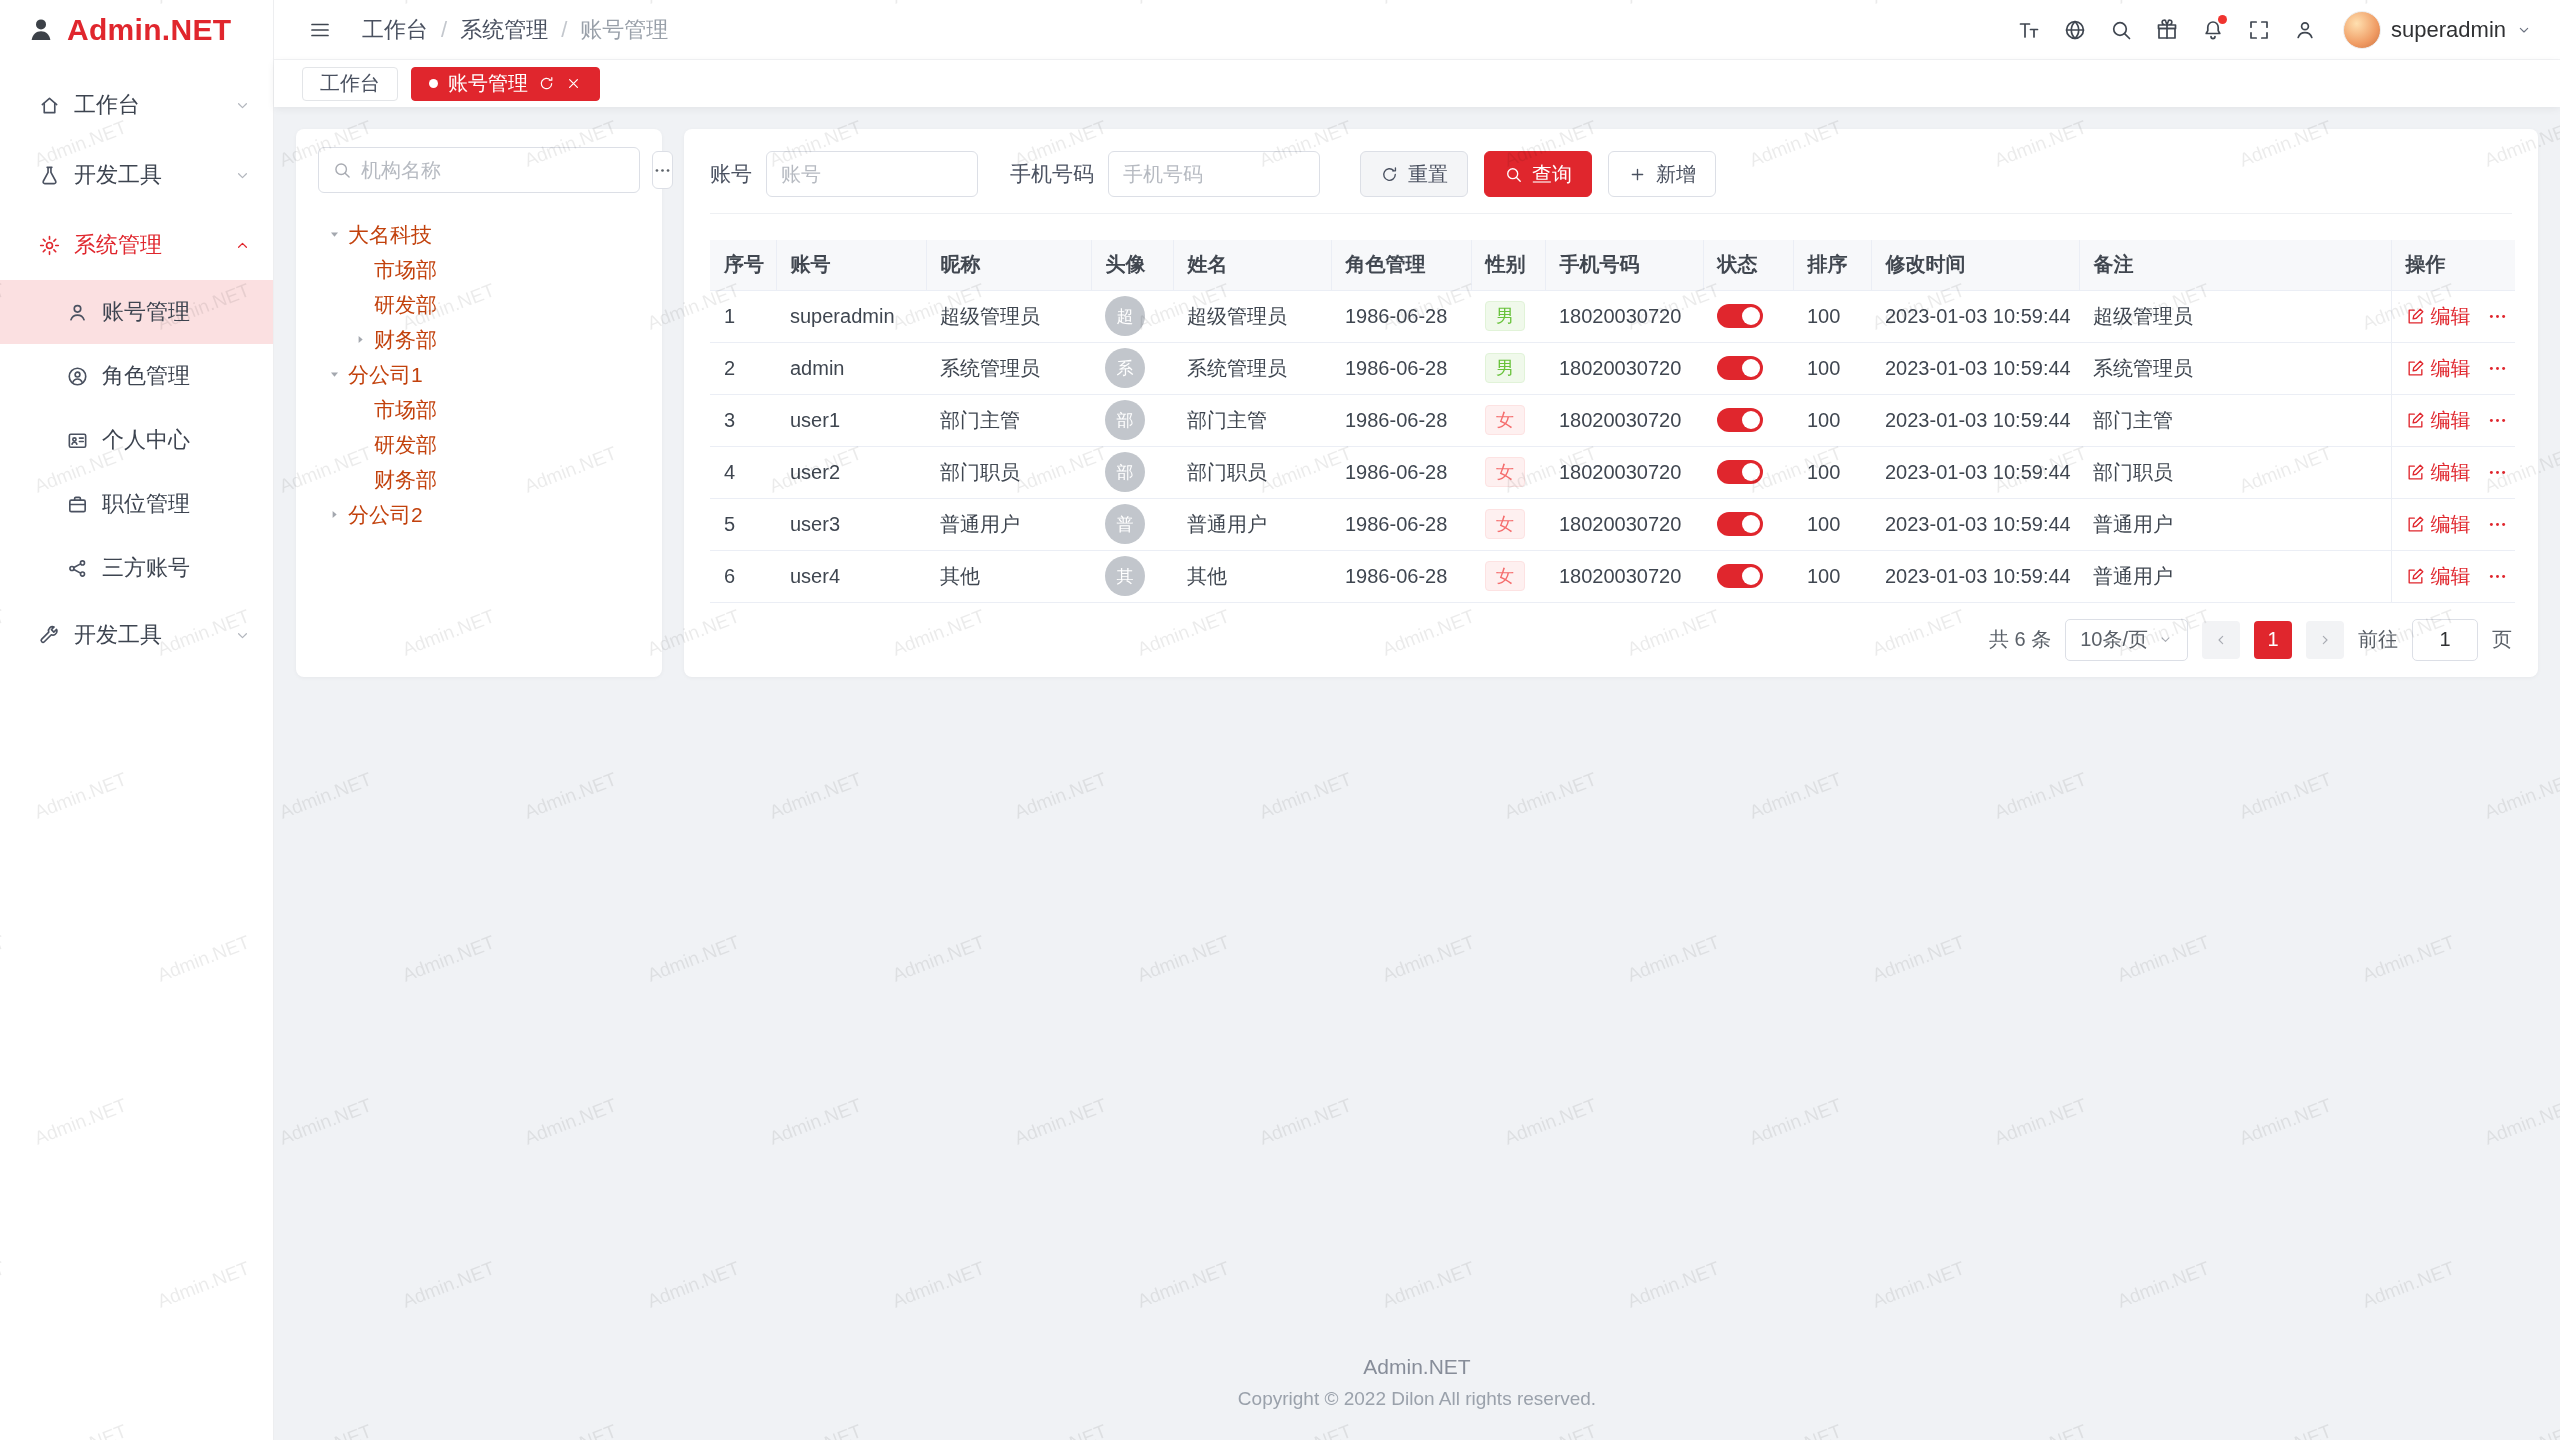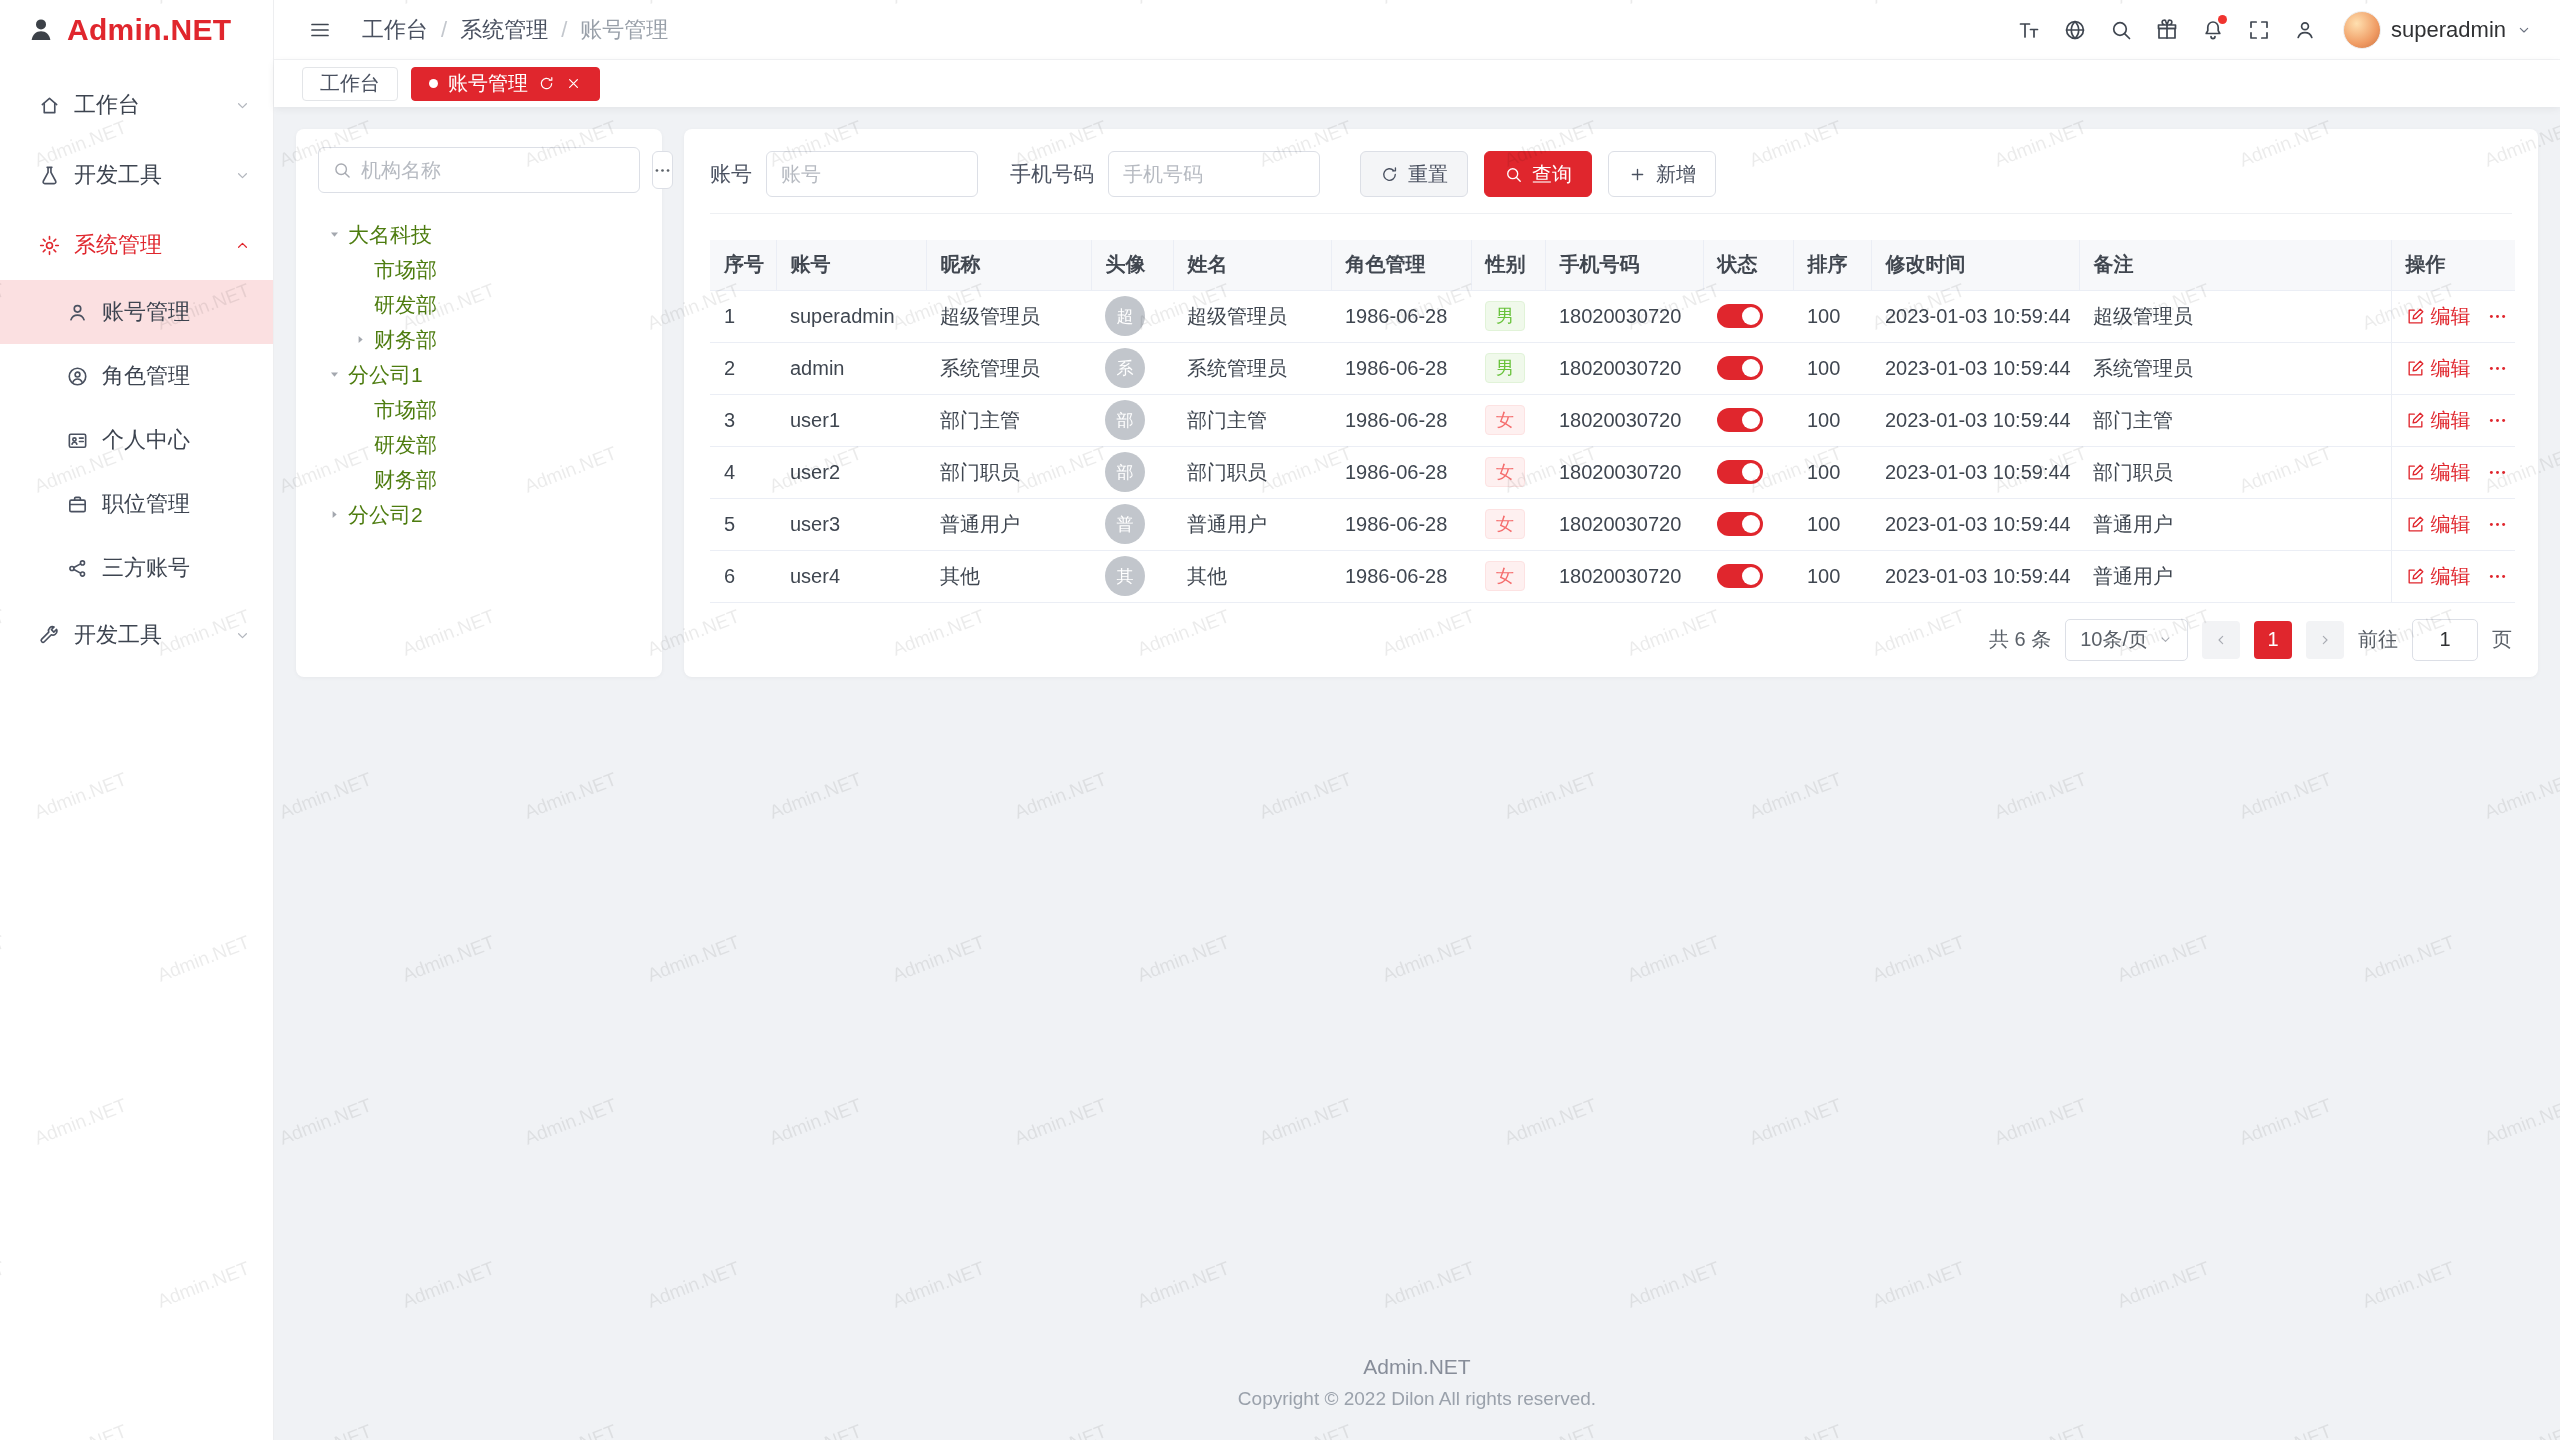--- a/index.html
+++ b/index.html
@@ -57,21 +57,21 @@
   .card{background:#fff;border-radius:8px;box-shadow:0 1px 4px rgba(0,0,0,.045)}
 
   .tree-card{width:366px;flex:none;padding:18px 22px}
   .tree-search-row{display:flex;gap:12px;align-items:center}
   .search-input{flex:1;height:46px;border:1px solid #dcdfe6;border-radius:6px;display:flex;align-items:center;gap:9px;padding:0 13px;background:#fff}
   .search-input .ic{width:20px;height:20px;color:#a8abb2}
   .search-input input{border:none;outline:none;flex:1;font-size:20px;color:#303133;min-width:0;background:transparent}
   .search-input input::placeholder{color:#b6bac1}
   .more-btn{width:46px;height:38px;border:1px solid #dcdfe6;border-radius:6px;background:#fff;display:inline-flex;align-items:center;justify-content:center;color:#5c6269;cursor:pointer}
   .more-btn .ic{width:19px;height:19px}
-  .tree{margin-top:24px;font-size:21px;color:#4d7c0f}
+  .tree{margin-top:24px;font-size:21px;color:#c2410c}
   .tree-node{height:35px;display:flex;align-items:center;cursor:pointer;border-radius:4px}
   .tree-node.lvl0{padding-left:2px}
   .tree-node.lvl1{padding-left:28px}
   .tree-caret{width:28px;height:28px;display:inline-flex;align-items:center;justify-content:center;color:#a4a8af;flex:none}
   .tree-caret .ic{width:13px;height:13px}
 
   .table-card{flex:1;min-width:0;padding:14px 26px 16px;display:flex;flex-direction:column}
   .toolbar{display:flex;align-items:center;height:62px;flex:none}
   .tb-label{font-size:21px;color:#4a5160;flex:none}
   .tb-input{width:212px;height:46px;border:1px solid #dcdfe6;border-radius:6px;padding:0 14px;font-size:20px;color:#303133;outline:none;margin-left:14px}

